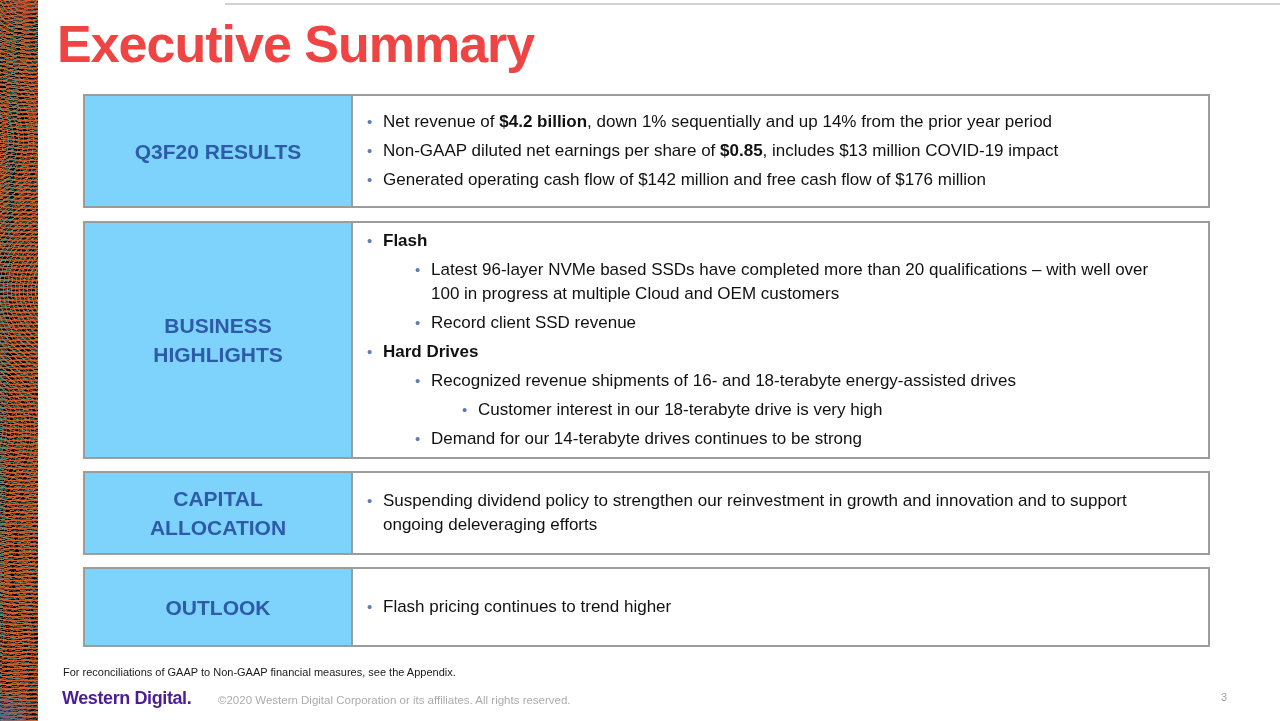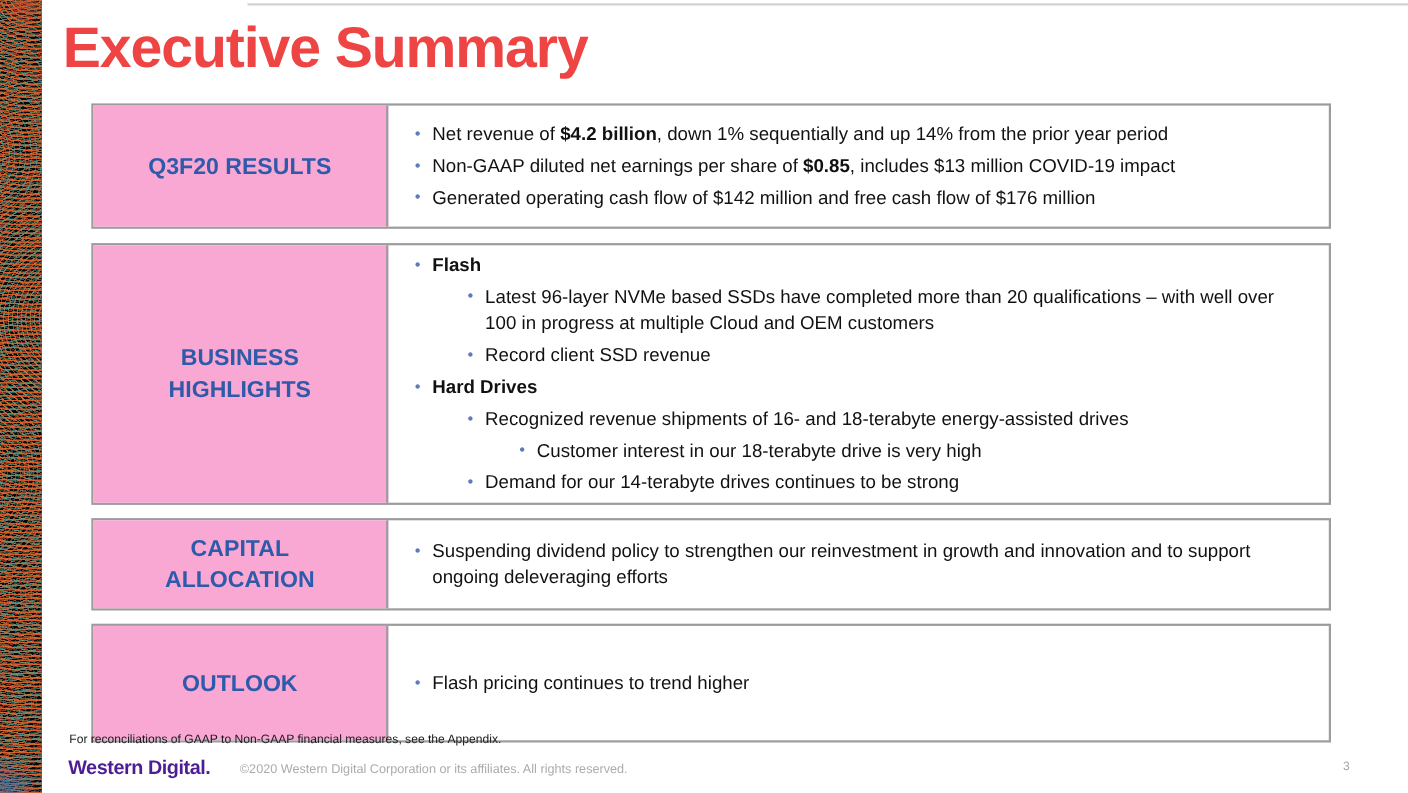--- a/index.html
+++ b/index.html
@@ -42,37 +42,37 @@
   .table { position: absolute; left: 83px; top: 94px; width: 1127px; }
 
   .row {
     display: flex; width: 100%;
     border: 2px solid #9c9c9c;
     background: #ffffff;
   }
   .row-1 { height: 114px; margin-bottom: 13px; }
   .row-2 { height: 238px; margin-bottom: 12px; }
   .row-3 { height: 84px;  margin-bottom: 12px; }
-  .row-4 { height: 108px; }
+  .row-4 { height: 80px; }
 
   .label-cell {
     width: 268px; flex: 0 0 268px;
-    background: #f9a8d4;
+    background: #7dd3fc;
     border-right: 2px solid #9c9c9c;
     display: flex; align-items: center; justify-content: center;
     text-align: center;
     padding: 0 30px;
     font-size: 21px; font-weight: 700; line-height: 29px;
     color: #2d5aa9;
   }
 
   .content-cell {
     flex: 1 1 auto;
     display: flex; align-items: center;
-    padding: 6px 18px 6px 22px;
+    padding: 6px 18px 6px 12px;
   }
 
   ul.bullets { list-style: none; width: 100%; }
   ul.bullets li {
     position: relative;
     padding-left: 18px;
     font-size: 17px; line-height: 24px;
     margin-bottom: 5px;
     color: #111;
     max-width: 800px;

